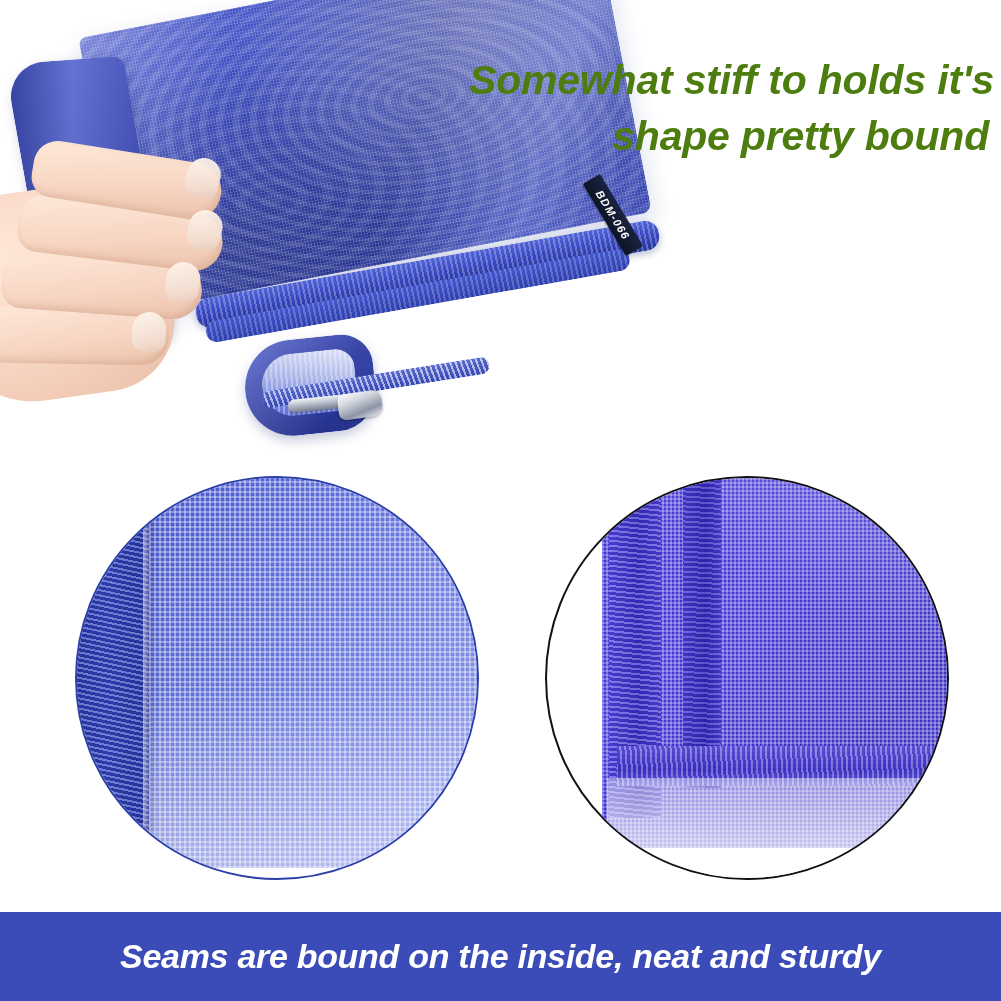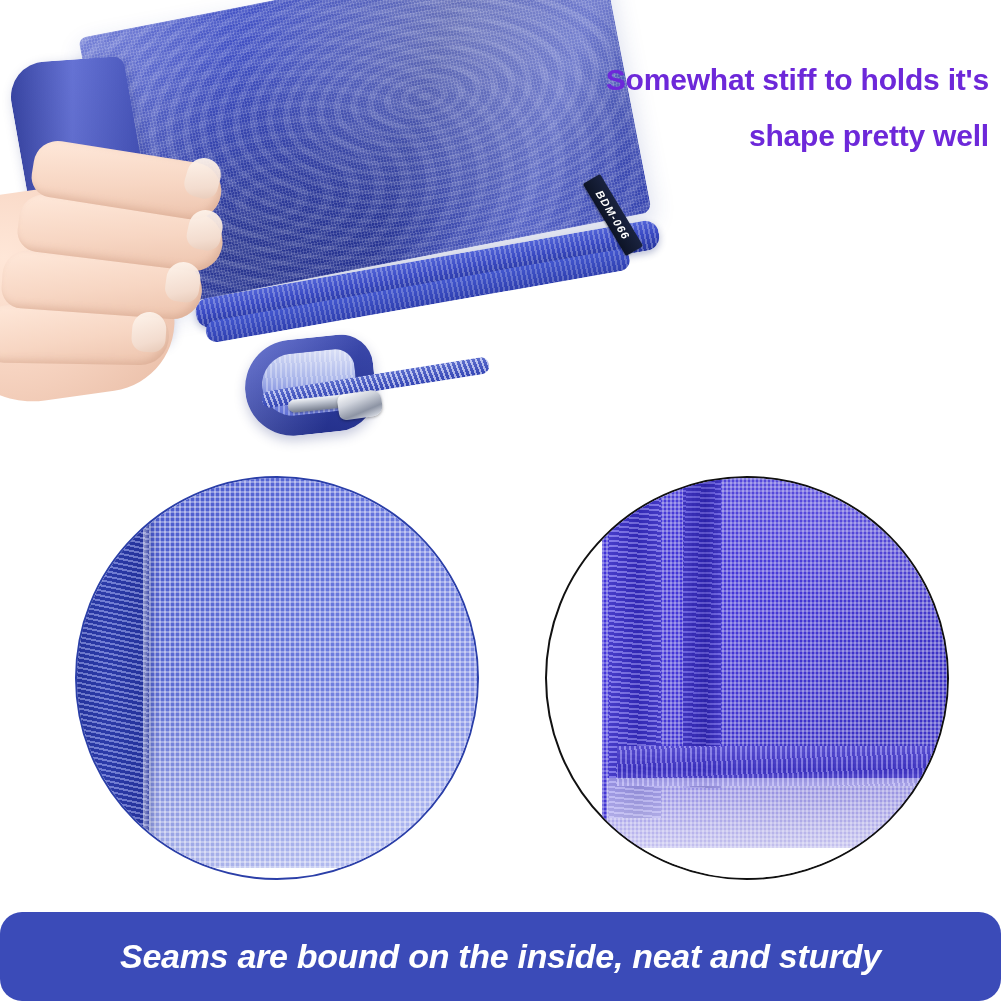--- a/index.html
+++ b/index.html
@@ -16,24 +16,25 @@
     font-family: "Liberation Sans", sans-serif;
   }
 
   
   .headline {
     position: absolute;
     top: 52px;
     right: 12px;
     width: 520px;
     text-align: right;
-    font-size: 30px;
+    font-size: 41px;
     font-weight: bold;
+    font-style: italic;
     line-height: 56px;
-    color: #6d28d9;
+    color: #4d7c0f;
     letter-spacing: -0.2px;
     white-space: nowrap;
   }
   .headline .hl-line { display: block; }
 
   
   .hero {
     position: absolute;
     left: 0; top: 0;
     width: 720px;
@@ -350,21 +351,20 @@
   .banner {
     position: absolute;
     left: 0;
     bottom: 0;
     width: 1001px;
     height: 89px;
     background: #3b4bb8;
     display: flex;
     align-items: center;
     justify-content: center;
-    border-radius: 22px;
   }
   .banner-text {
     color: #ffffff;
     font-size: 34px;
     font-weight: bold;
     font-style: italic;
     letter-spacing: -0.3px;
     white-space: nowrap;
   }
 </style>
@@ -403,21 +403,21 @@
       <div class="nail n4"></div>
       <div class="nail n3"></div>
       <div class="nail n2"></div>
       <div class="nail n1"></div>
     </div>
 
   </div>
 
   <div class="headline">
     <span class="hl-line">Somewhat stiff to holds it's</span>
-    <span class="hl-line">shape pretty well</span>
+    <span class="hl-line">shape pretty bound</span>
   </div>
 
   <div class="detail-circle circle-left">
     <div class="zoom-img">
       <div class="mesh-sheet">
         <div class="mesh-weave"></div>
       </div>
       <div class="seam-band"></div>
       <div class="seam-edge-hi"></div>
     </div>

